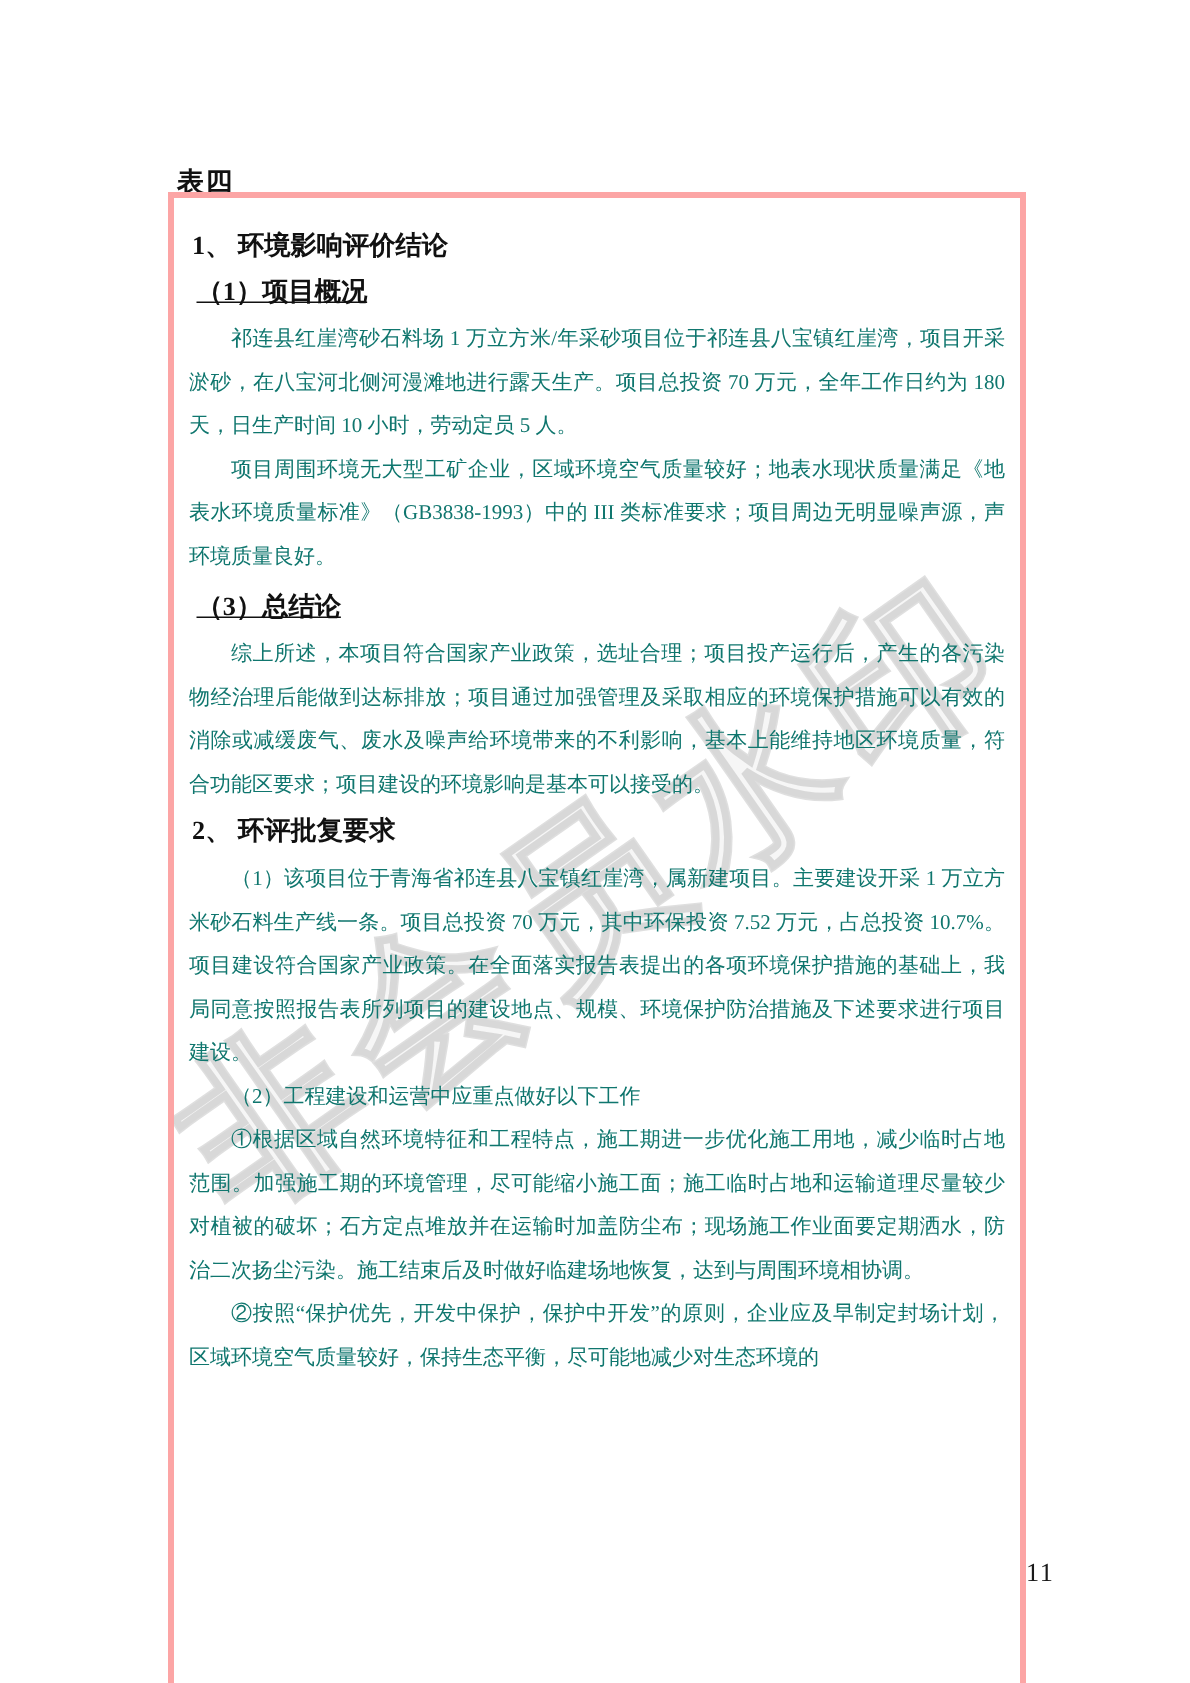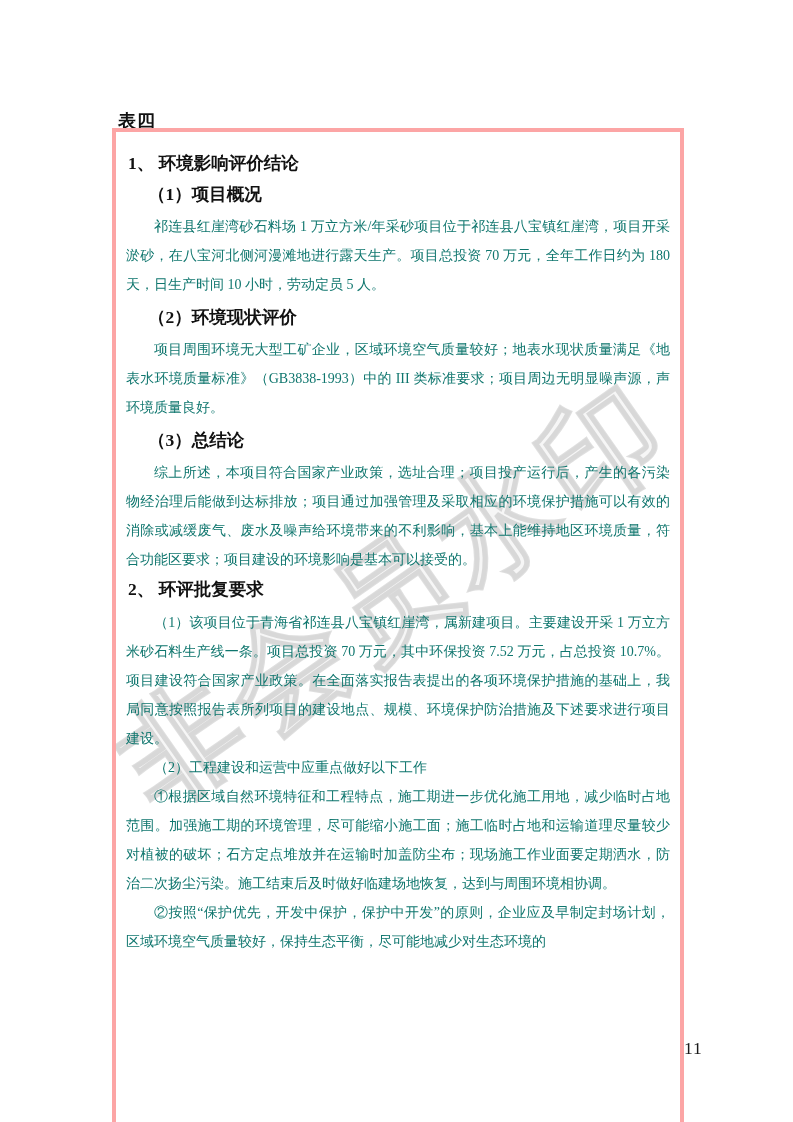--- a/index.html
+++ b/index.html
@@ -37,22 +37,23 @@
     font-size: 17.5px;
     font-weight: 700;
     color: #111111;
     margin: 3px 0 7px 2px;
     line-height: 24px;
   }
   .sub-heading {
     font-size: 17.5px;
     font-weight: 700;
     color: #111111;
-    margin: 6px 0 6px 22px;
+    margin: 6px 0 6px 5px;
     line-height: 24px;
+    text-decoration: underline;
   }
   .body-para {
     font-size: 14px;
     line-height: 29px;
     margin: 0;
     text-align: justify;
     text-indent: 2em;
     color: #0f766e;
   }
   .watermark {
@@ -91,21 +92,20 @@
   <div class="table-label">表四</div>
 
   <div class="doc-table">
     <div class="content-layer">
 
       <div class="sec-heading">1、 环境影响评价结论</div>
 
       <div class="sub-heading">（1）项目概况</div>
       <p class="body-para">祁连县红崖湾砂石料场 1 万立方米/年采砂项目位于祁连县八宝镇红崖湾，项目开采淤砂，在八宝河北侧河漫滩地进行露天生产。项目总投资 70 万元，全年工作日约为 180 天，日生产时间 10 小时，劳动定员 5 人。</p>
 
-      <div class="sub-heading">（2）环境现状评价</div>
       <p class="body-para">项目周围环境无大型工矿企业，区域环境空气质量较好；地表水现状质量满足《地表水环境质量标准》（GB3838-1993）中的 III 类标准要求；项目周边无明显噪声源，声环境质量良好。</p>
 
       <div class="sub-heading">（3）总结论</div>
       <p class="body-para">综上所述，本项目符合国家产业政策，选址合理；项目投产运行后，产生的各污染物经治理后能做到达标排放；项目通过加强管理及采取相应的环境保护措施可以有效的消除或减缓废气、废水及噪声给环境带来的不利影响，基本上能维持地区环境质量，符合功能区要求；项目建设的环境影响是基本可以接受的。</p>
 
       <div class="sec-heading">2、 环评批复要求</div>
 
       <p class="body-para">（1）该项目位于青海省祁连县八宝镇红崖湾，属新建项目。主要建设开采 1 万立方米砂石料生产线一条。项目总投资 70 万元，其中环保投资 7.52 万元，占总投资 10.7%。项目建设符合国家产业政策。在全面落实报告表提出的各项环境保护措施的基础上，我局同意按照报告表所列项目的建设地点、规模、环境保护防治措施及下述要求进行项目建设。</p>
       <p class="body-para">（2）工程建设和运营中应重点做好以下工作</p>
       <p class="body-para">①根据区域自然环境特征和工程特点，施工期进一步优化施工用地，减少临时占地范围。加强施工期的环境管理，尽可能缩小施工面；施工临时占地和运输道理尽量较少对植被的破坏；石方定点堆放并在运输时加盖防尘布；现场施工作业面要定期洒水，防治二次扬尘污染。施工结束后及时做好临建场地恢复，达到与周围环境相协调。</p>

